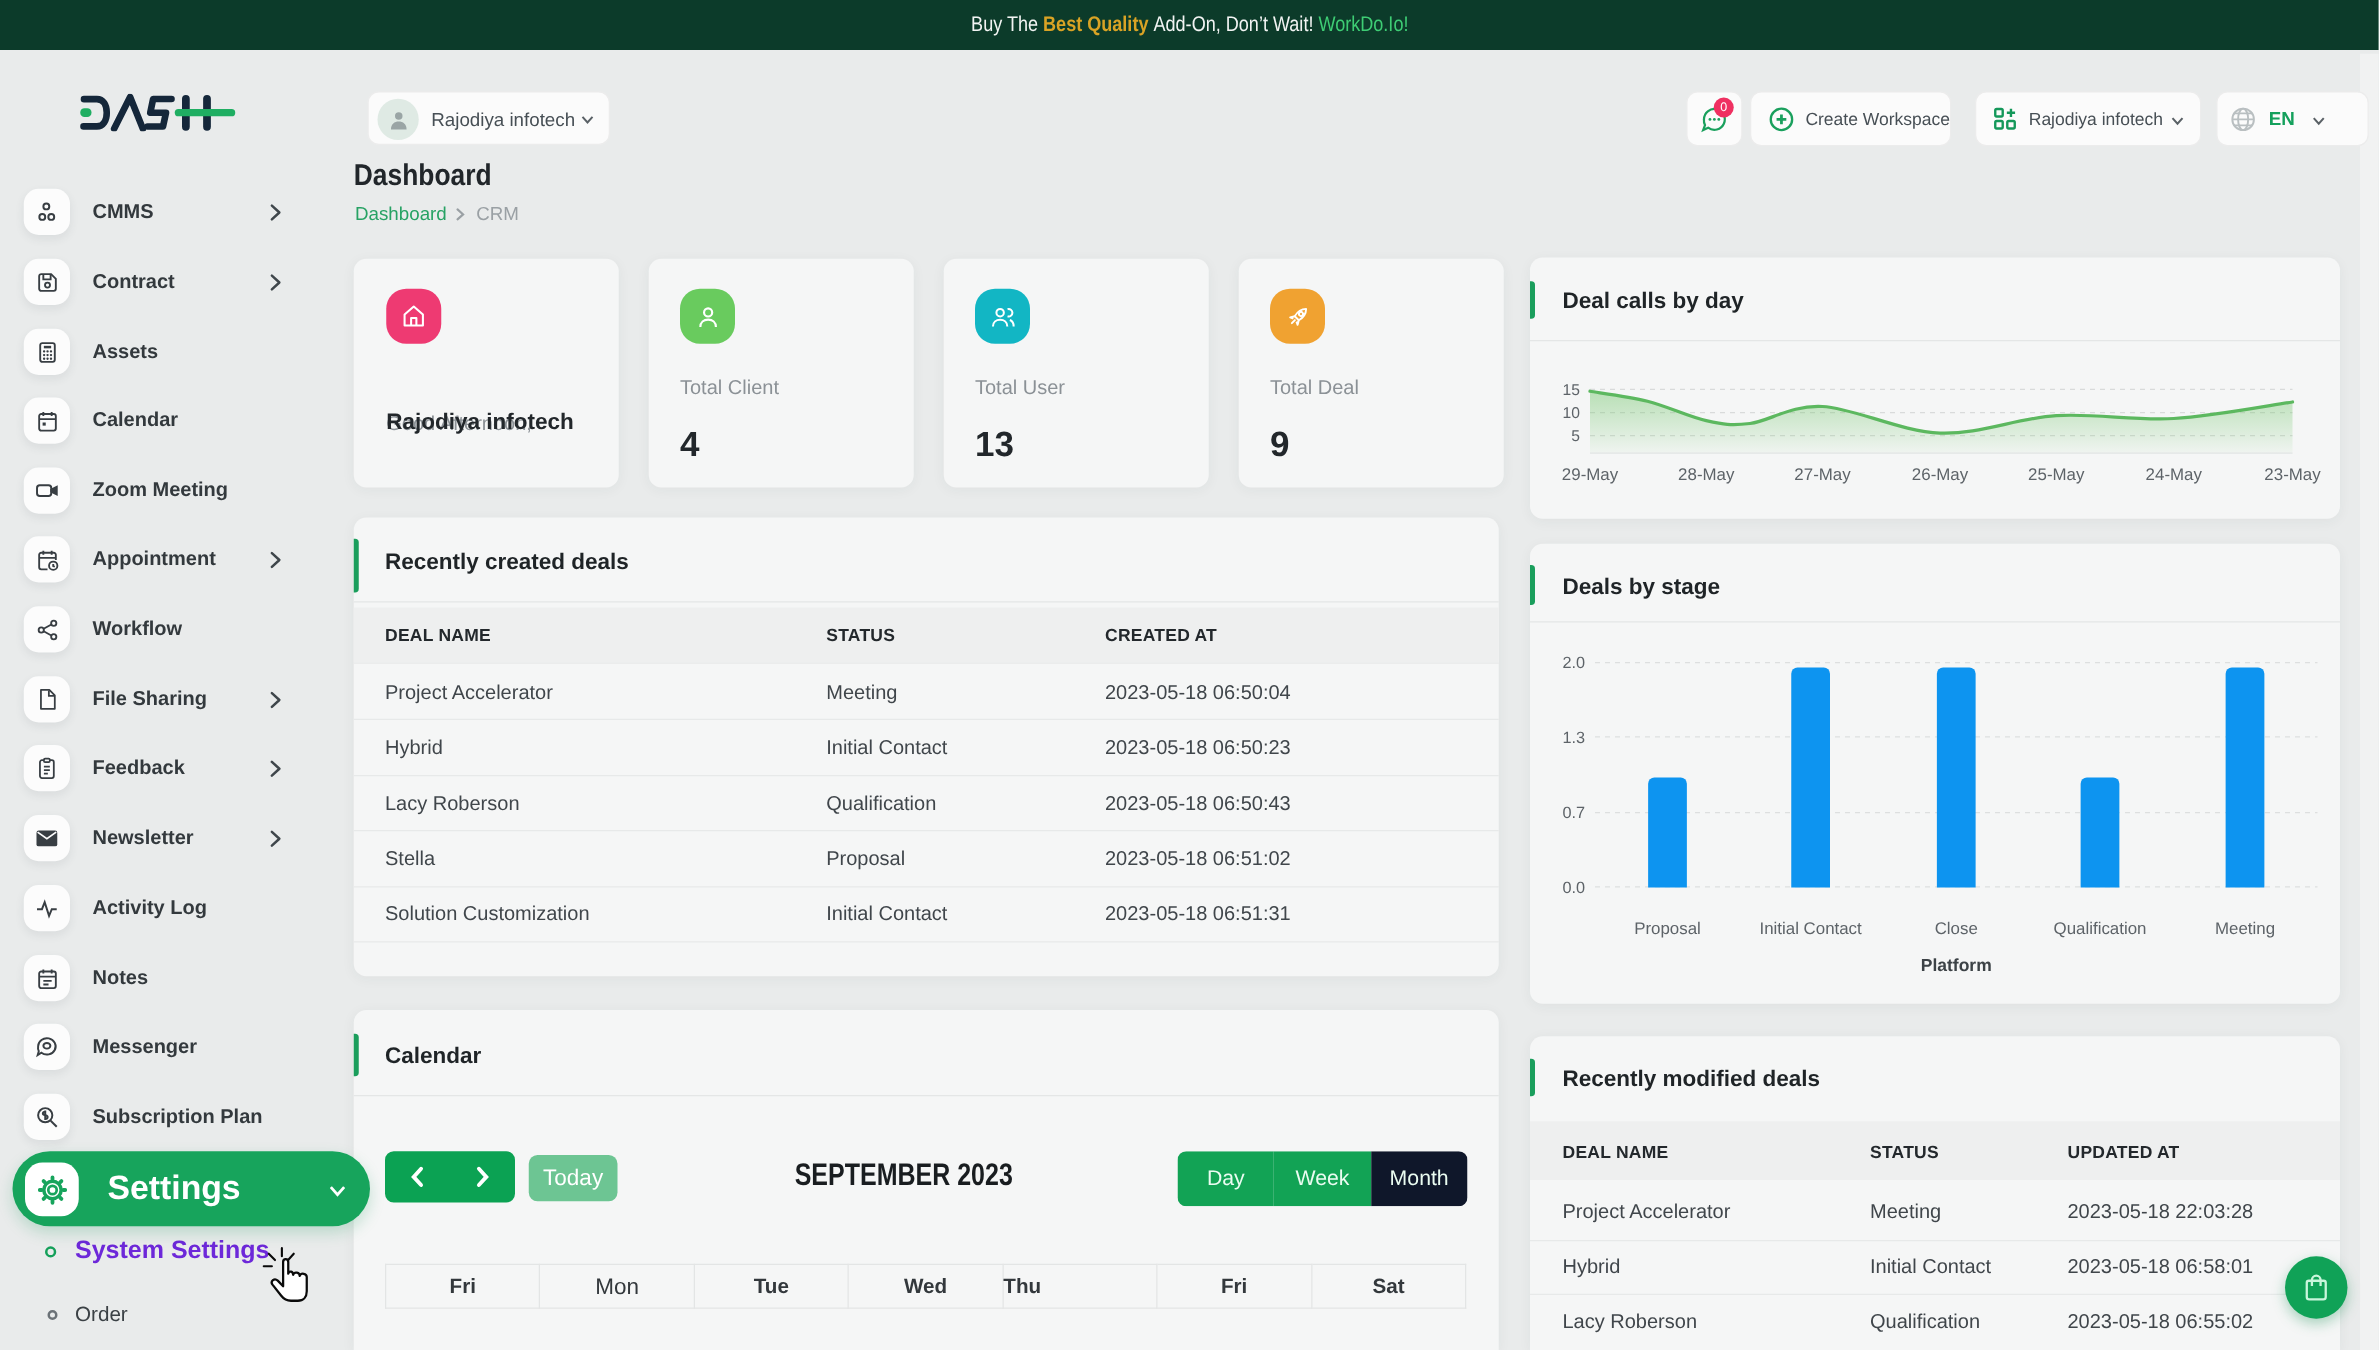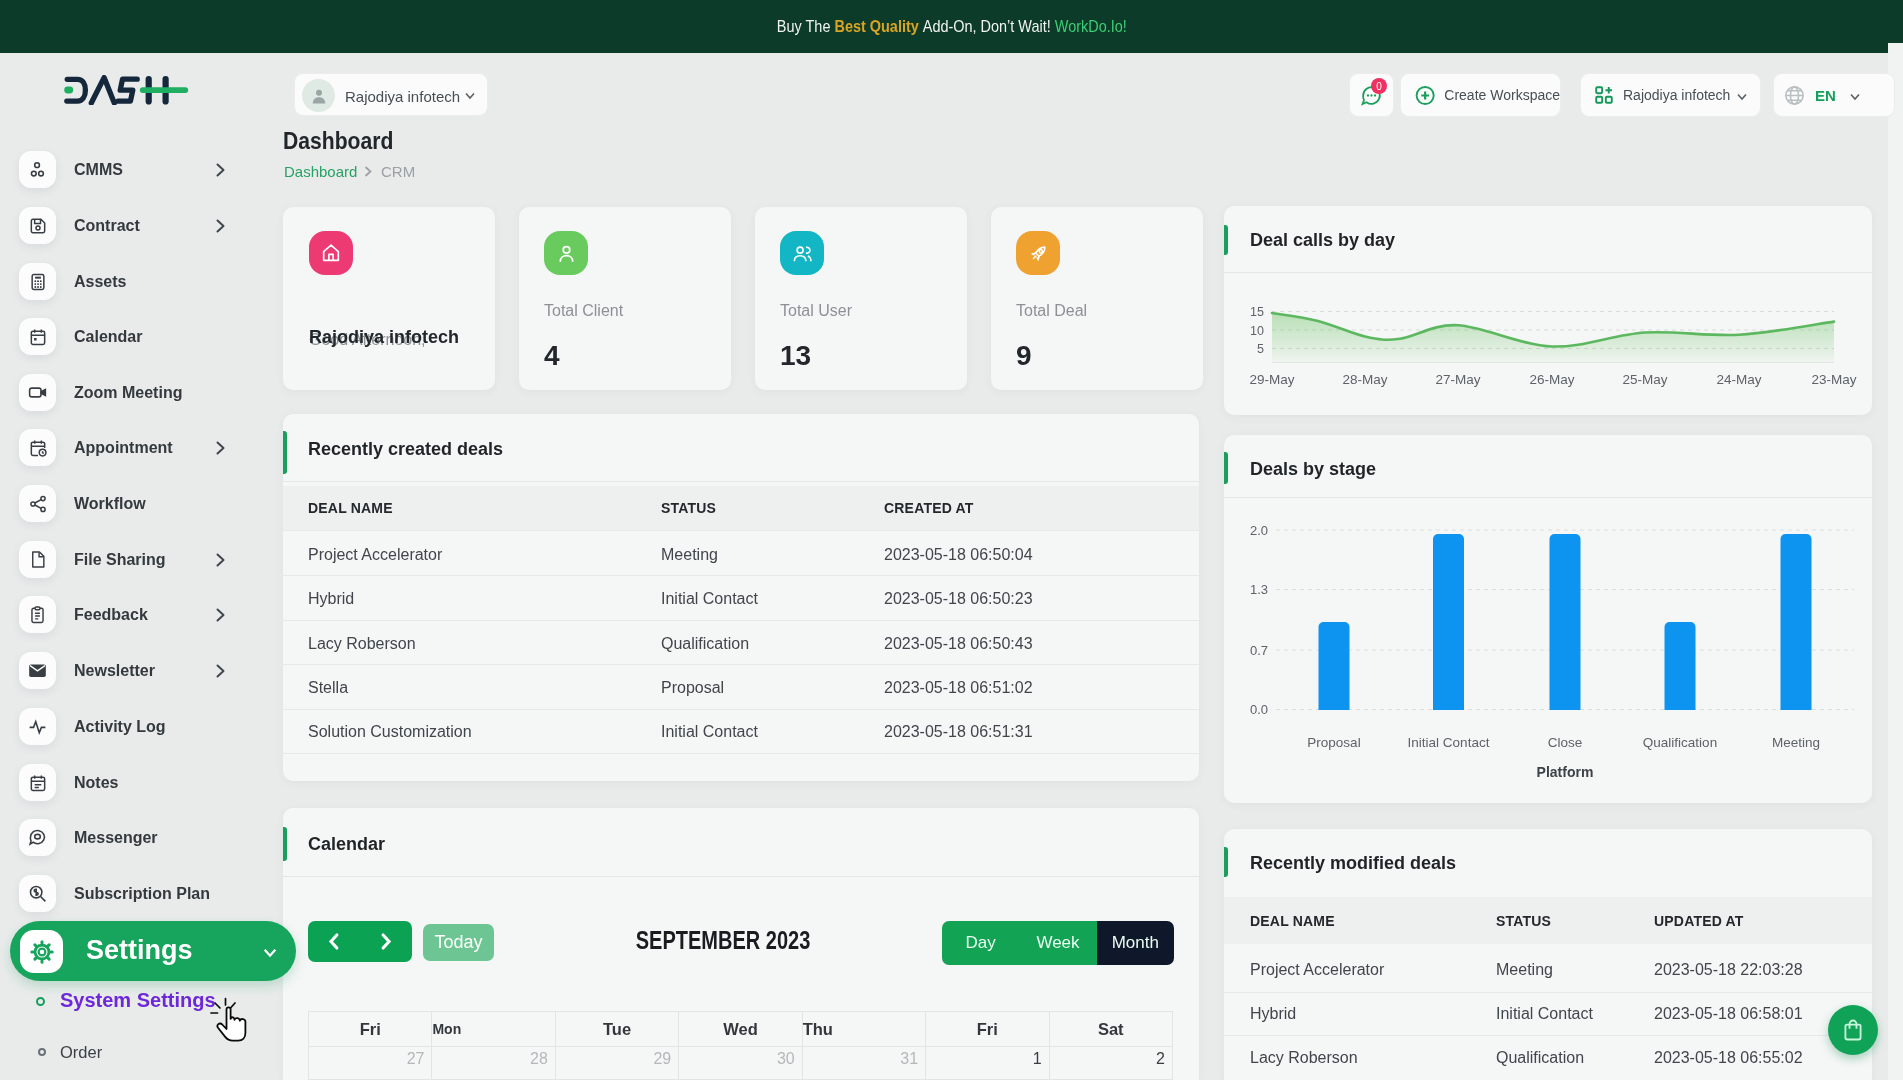--- a/index.html
+++ b/index.html
@@ -12,21 +12,21 @@
   .divider { position:absolute; height:1px; background:#e4e6e6; }
   .th { font-size:14px; font-weight:bold; color:#23282c; letter-spacing:0.2px; }
   .td { font-size:16px; color:#40464b; }
   .chip { position:absolute; width:37px; height:37px; background:#fcfcfc; border-radius:12px; box-shadow:0 3px 8px rgba(60,70,80,0.09); display:flex; align-items:center; justify-content:center; }
   .slabel { position:absolute; font-size:16px; font-weight:bold; color:#33393d; white-space:nowrap; }
   .hbtn { position:absolute; background:#fbfbfb; border:1px solid #ececec; border-radius:9px; display:flex; align-items:center; }
 </style>
 </head>
 <body>
 
-<div class="abs" style="left:0;top:0;width:1903px;height:53px;background:#0c3b2a;color:#f2f4f3;font-size:17px;display:flex;align-items:center;justify-content:center;">
+<div class="abs" style="left:0;top:0;width:1903px;height:40px;background:#0c3b2a;color:#f2f4f3;font-size:17px;display:flex;align-items:center;justify-content:center;">
   <span style="transform:scaleX(0.85);display:inline-block;">Buy The&nbsp;<span style="color:#d9a325;font-weight:bold;">Best Quality</span>&nbsp;Add-On, Don’t Wait!&nbsp;<span style="color:#3ecd74;">WorkDo.Io!</span></span>
 </div>
 
 <div class="abs" style="left:1888px;top:43px;width:15px;height:1037px;background:#f1f2f2;"></div>
 
 <div class="abs" style="left:64px;top:75px;">
 <svg width="126" height="30" viewBox="0 0 126 30">
   <g fill="none" stroke="#15273a" stroke-width="5.3" stroke-linecap="round" stroke-linejoin="round">
     <path d="M3.2,4.3 L13.5,4.3 C18.5,4.3 21.4,8.8 21.4,15.2 C21.4,21.6 18.5,26.1 13.5,26.1 L2.8,26.1"></path>
     <path d="M27.3,28 L40.1,2.6 L50.3,28"></path>
@@ -367,35 +367,26 @@
 <div class="abs" style="left:942px;top:921px;width:232px;height:44px;border-radius:7px;overflow:hidden;display:flex;color:#eafcf1;font-size:17px;">
   <div style="flex:1;background:#12a355;display:flex;align-items:center;justify-content:center;">Day</div>
   <div style="flex:1;background:#12a355;display:flex;align-items:center;justify-content:center;">Week</div>
   <div style="flex:1;background:#0f172a;display:flex;align-items:center;justify-content:center;">Month</div>
 </div>
 
 <table style="position:absolute;left:308px;top:1011px;width:865px;border-collapse:collapse;table-layout:fixed;font-family:'Liberation Sans',sans-serif;">
   <tbody>
       <tr>
     <td style="border:1px solid #e3e5e5;height:35px;text-align:center;font-size:16.5px;font-weight:bold;color:#33383c;">Fri</td>
-    <td style="border:1px solid #e3e5e5;text-align:left;font-size:14px;font-weight:bold;color:#33383c;">Mon</td>
+    <td style="border:1px solid #e3e5e5;text-align:center;font-size:18px;font-weight:normal;color:#33383c;">Mon</td>
     <td style="border:1px solid #e3e5e5;text-align:center;font-size:16.5px;font-weight:bold;color:#33383c;">Tue</td>
     <td style="border:1px solid #e3e5e5;text-align:center;font-size:16.5px;font-weight:bold;color:#33383c;">Wed</td>
     <td style="border:1px solid #e3e5e5;text-align:left;font-size:16.5px;font-weight:bold;color:#33383c;">Thu</td>
     <td style="border:1px solid #e3e5e5;text-align:center;font-size:16.5px;font-weight:bold;color:#33383c;">Fri</td>
     <td style="border:1px solid #e3e5e5;text-align:center;font-size:16.5px;font-weight:bold;color:#33383c;">Sat</td>
-  </tr>
-  <tr>
-    <td style="border:1px solid #e3e5e5;height:33px;text-align:right;vertical-align:top;padding:3px 7px 0 0;font-size:16px;color:#b3b8bb;">27</td>
-    <td style="border:1px solid #e3e5e5;text-align:right;vertical-align:top;padding:3px 7px 0 0;font-size:16px;color:#b3b8bb;">28</td>
-    <td style="border:1px solid #e3e5e5;text-align:right;vertical-align:top;padding:3px 7px 0 0;font-size:16px;color:#b3b8bb;">29</td>
-    <td style="border:1px solid #e3e5e5;text-align:right;vertical-align:top;padding:3px 7px 0 0;font-size:16px;color:#b3b8bb;">30</td>
-    <td style="border:1px solid #e3e5e5;text-align:right;vertical-align:top;padding:3px 7px 0 0;font-size:16px;color:#b3b8bb;">31</td>
-    <td style="border:1px solid #e3e5e5;text-align:right;vertical-align:top;padding:3px 7px 0 0;font-size:16px;color:#383d41;">1</td>
-    <td style="border:1px solid #e3e5e5;text-align:right;vertical-align:top;padding:3px 7px 0 0;font-size:16px;color:#383d41;">2</td>
   </tr>
 </tbody>
   </table>
 
 <div class="card" style="left:1224px;top:206px;width:648px;height:209px;"></div>
 <div class="accent" style="left:1224px;top:225px;height:30px;"></div>
 <div class="ctitle" style="left:1250px;top:230px;">Deal calls by day</div>
 <div class="divider" style="left:1224px;top:272px;width:648px;"></div>
 <svg class="abs" style="left:1224px;top:272px;" width="648" height="130" viewBox="0 0 648 130">
   <defs>

